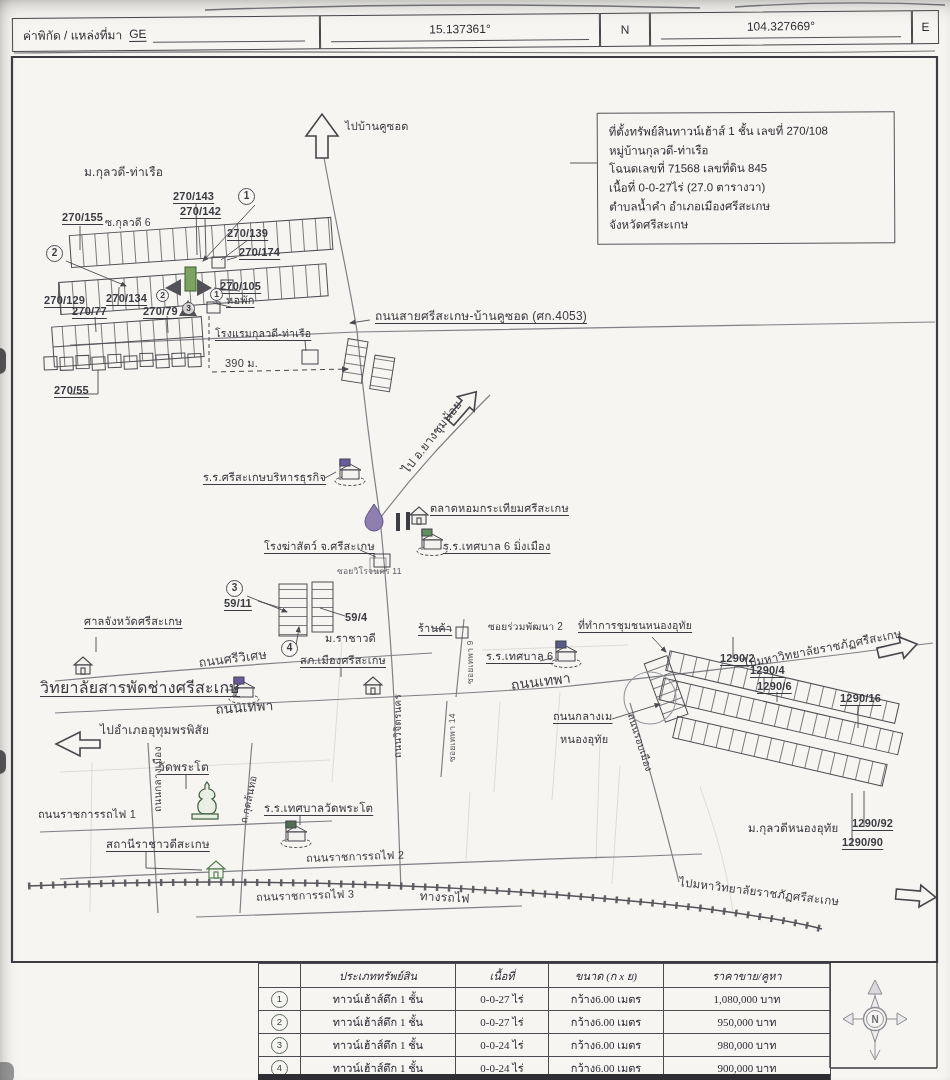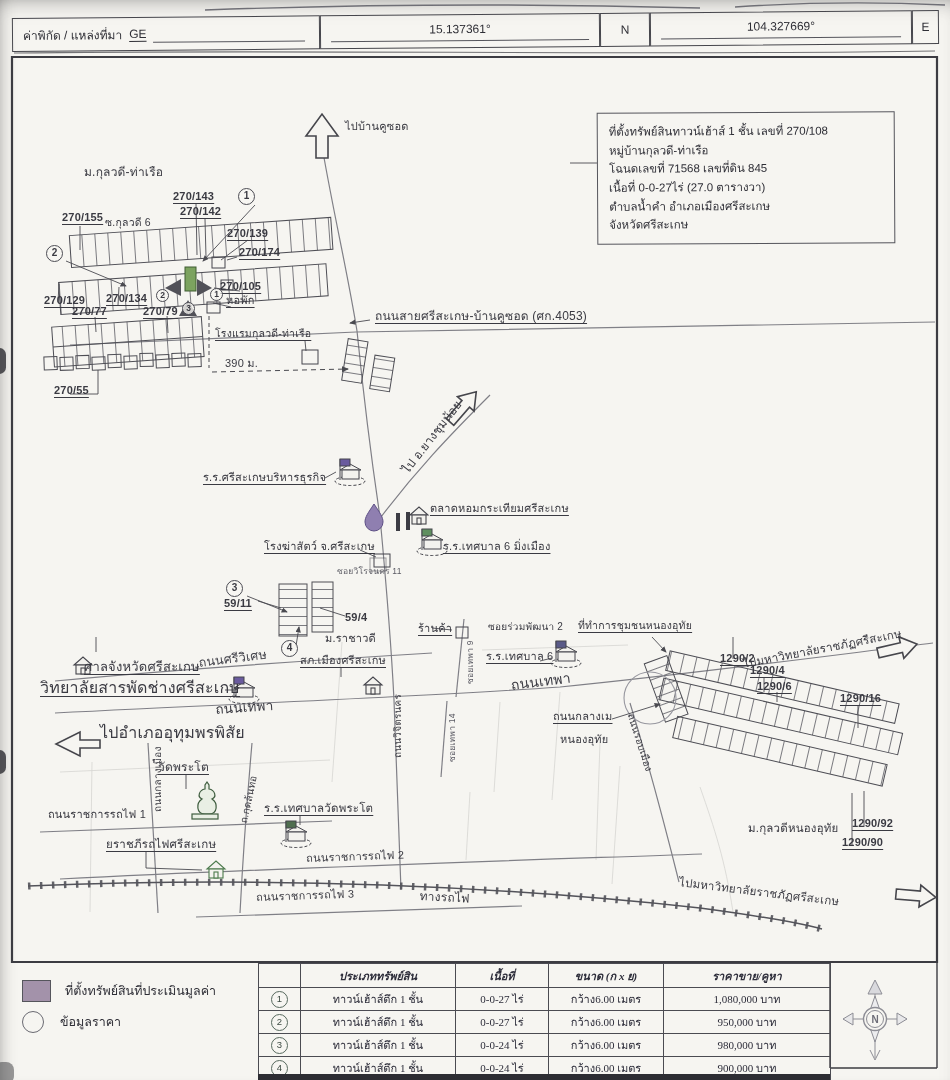--- a/index.html
+++ b/index.html
@@ -31,21 +31,21 @@
        padding:9px 11px;font-size:11.5px;line-height:1.62;color:#2e2e36;transform:rotate(-.3deg);background:rgba(246,245,241,.6);}
   
   .legend{position:absolute;left:22px;top:980px;z-index:4;font-size:12.5px;color:#2e2e36;}
   .lg-row{display:flex;align-items:center;margin-bottom:9px;}
   .lg-sq{width:27px;height:20px;background:#a392aa;border:1.4px solid #55555c;margin-right:14px;}
   .lg-ci{width:22px;height:22px;border:1.6px solid #6a6a72;border-radius:50%;margin-right:16px;box-sizing:border-box;}
   
   table.tbl{position:absolute;left:258px;top:963px;z-index:4;border-collapse:collapse;
        font-family:"Liberation Serif","DejaVu Serif",serif;font-size:11px;color:#2d2d3a;table-layout:fixed;}
   .tbl td,.tbl th{border:1px solid #4b4b52;padding:0 4px;height:22px;text-align:center;overflow:hidden;}
-  .tbl th{font-style:italic;font-weight:bold;height:23px;}
+  .tbl th{font-style:italic;font-weight:normal;height:23px;}
   .tbl{border:1.6px solid #3c3c42;}
   .circ{display:inline-block;width:15px;height:15px;border:1.2px solid #57695e;border-radius:50%;
         line-height:14px;font-size:9.5px;color:#3d4b43;font-family:"Liberation Sans",sans-serif;}
   .darkband{position:absolute;left:258px;top:1074px;width:572px;height:6px;background:#2d2d33;z-index:4;}
   
   .blob{position:absolute;background:#37373c;border-radius:8px;z-index:6;opacity:.85;}
 </style>
 </head>
 <body>
 
@@ -367,71 +367,61 @@
   <span class="lbl u" style="left:430px;top:502px">ตลาดหอมกระเทียมศรีสะเกษ</span>
   <span class="lbl u" style="left:264px;top:540px">โรงฆ่าสัตว์ จ.ศรีสะเกษ</span>
   <span class="lbl u" style="left:443px;top:540px">ร.ร.เทศบาล 6 มิ่งเมือง</span>
   <span class="lbl sm" style="left:337px;top:567px">ซอยวิโรจนคร 11</span>
   <span class="lbl u b" style="left:224px;top:597px">59/11</span>
   <span class="lbl b" style="left:345px;top:611px">59/4</span>
   <span class="lbl" style="left:325px;top:632px">ม.ราชาวดี</span>
   <span class="lbl u" style="left:418px;top:622px">ร้านค้า</span>
   <span class="lbl" style="left:488px;top:621px;font-size:10px">ซอยร่วมพัฒนา 2</span>
   <span class="lbl u" style="left:578px;top:620px;font-size:10.5px">ที่ทำการชุมชนหนองอุทัย</span>
-  <span class="lbl u" style="left:84px;top:660px;font-size:13px">ศาลจังหวัดศรีสะเกษ</span>
+  <span class="lbl u" style="left:84px;top:615px;font-size:11px">ศาลจังหวัดศรีสะเกษ</span>
   <span class="lbl rd" style="left:198px;top:657px;transform:rotate(-7deg)">ถนนศรีวิเศษ</span>
   <span class="lbl u" style="left:300px;top:654px">สภ.เมืองศรีสะเกษ</span>
   <span class="lbl u" style="left:486px;top:650px">ร.ร.เทศบาล 6</span>
   <span class="lbl big" style="left:510px;top:678px;transform:rotate(-7deg);font-size:14px">ถนนเทพา</span>
   <span class="lbl u" style="left:40px;top:679px;font-size:16px">วิทยาลัยสารพัดช่างศรีสะเกษ</span>
   <span class="lbl big" style="left:215px;top:703px;transform:rotate(-4deg);font-size:13.5px">ถนนเทพา</span>
-  <span class="lbl" style="left:100px;top:724px;font-size:16px">ไปอำเภออุทุมพรพิสัย</span>
+  <span class="lbl" style="left:100px;top:724px;font-size:12px">ไปอำเภออุทุมพรพิสัย</span>
   <span class="lbl sm" style="left:466px;top:684px;transform:rotate(-90deg)">ซอยเทพา 9</span>
   <span class="lbl sm" style="left:448px;top:762px;transform:rotate(-90deg)">ซอยเทพา 14</span>
   <span class="lbl u" style="left:553px;top:710px">ถนนกลางเม</span>
   <span class="lbl" style="left:560px;top:733px">หนองอุทัย</span>
   <span class="lbl" style="left:392px;top:758px;font-size:10px;transform:rotate(-90deg)">ถนนวิจิตรนคร</span>
   <span class="lbl u b" style="left:720px;top:652px">1290/2</span>
   <span class="lbl" style="left:742px;top:658px;font-size:11.5px;transform:rotate(-11deg)">ไปมหาวิทยาลัยราชภัฏศรีสะเกษ</span>
   <span class="lbl u b" style="left:750px;top:664px">1290/4</span>
   <span class="lbl u b" style="left:757px;top:680px">1290/6</span>
   <span class="lbl u b" style="left:840px;top:692px">1290/16</span>
   <span class="lbl" style="left:636px;top:712px;font-size:10px;transform:rotate(72deg)">ถนนรอบเมือง</span>
   <span class="lbl" style="left:748px;top:822px;font-size:11.5px">ม.กุลวดีหนองอุทัย</span>
   <span class="lbl u b" style="left:852px;top:817px">1290/92</span>
   <span class="lbl u b" style="left:842px;top:836px">1290/90</span>
   <span class="lbl" style="left:152px;top:812px;font-size:10px;transform:rotate(-90deg)">ถนนกลางเมือง</span>
   <span class="lbl u" style="left:158px;top:761px;font-size:12px">วัดพระโต</span>
   <span class="lbl" style="left:238px;top:822px;font-size:10px;transform:rotate(-78deg)">ถ.กุดล้นทอ</span>
-  <span class="lbl" style="left:48px;top:808px">ถนนราชการรถไฟ 1</span>
+  <span class="lbl" style="left:38px;top:808px">ถนนราชการรถไฟ 1</span>
   <span class="lbl u" style="left:264px;top:802px;font-size:11.5px">ร.ร.เทศบาลวัดพระโต</span>
-  <span class="lbl u" style="left:106px;top:838px;font-size:11.5px">ยราชภีรถไฟศรีสะเกษ</span>
+  <span class="lbl u" style="left:106px;top:838px;font-size:11.5px">สถานีราชาวดีสะเกษ</span>
   <span class="lbl" style="left:306px;top:852px;transform:rotate(-2deg)">ถนนราชการรถไฟ 2</span>
   <span class="lbl" style="left:256px;top:891px;transform:rotate(-2deg)">ถนนราชการรถไฟ 3</span>
   <span class="lbl" style="left:420px;top:890px;font-size:12px;transform:rotate(3deg)">ทางรถไฟ</span>
   <span class="lbl" style="left:680px;top:876px;font-size:11.5px;transform:rotate(7deg)">ไปมหาวิทยาลัยราชภัฏศรีสะเกษ</span>
 
   <div class="mk" style="left:238px;top:188px"><span>1</span></div>
   <div class="mk" style="left:46px;top:245px"><span>2</span></div>
   <div class="mk mks" style="left:156px;top:289px"><span>2</span></div>
   <div class="mk mks" style="left:182px;top:302px"><span>3</span></div>
   <div class="mk mks" style="left:210px;top:288px"><span>1</span></div>
   <div class="mk" style="left:226px;top:580px"><span>3</span></div>
   <div class="mk" style="left:281px;top:640px"><span>4</span></div>
 
-  <div class="legend">
-    <div class="lg-row">
-      <div class="lg-sq"></div>
-      <span>ที่ตั้งทรัพย์สินที่ประเมินมูลค่า</span>
-    </div>
-    <div class="lg-row">
-      <div class="lg-ci"></div>
-      <span>ข้อมูลราคา</span>
-    </div>
-  </div>
 
   <table class="tbl">
     <colgroup>
         <col style="width:42px">
         <col style="width:155px">
         <col style="width:93px">
         <col style="width:115px">
         <col style="width:167px">
       </colgroup>
     <tbody>

